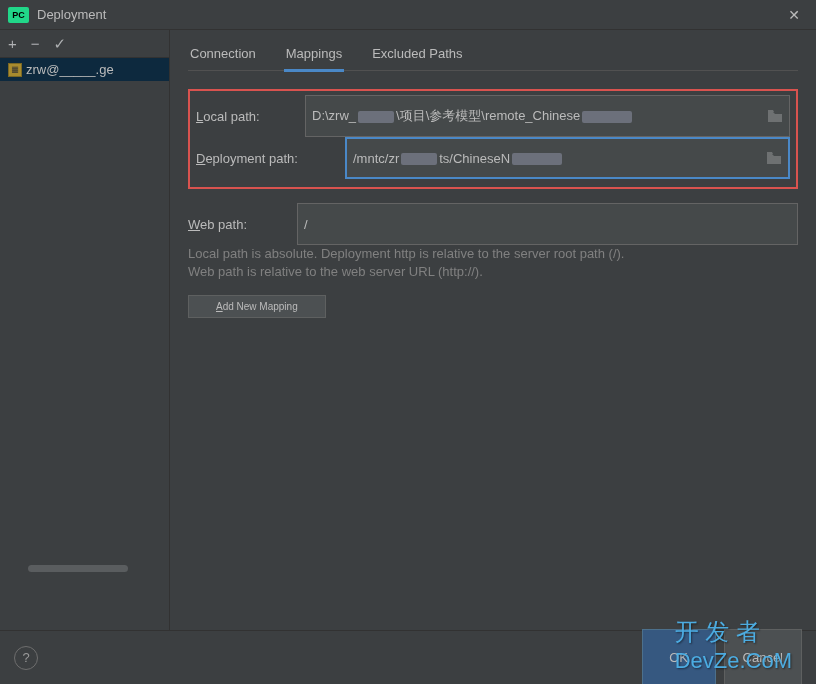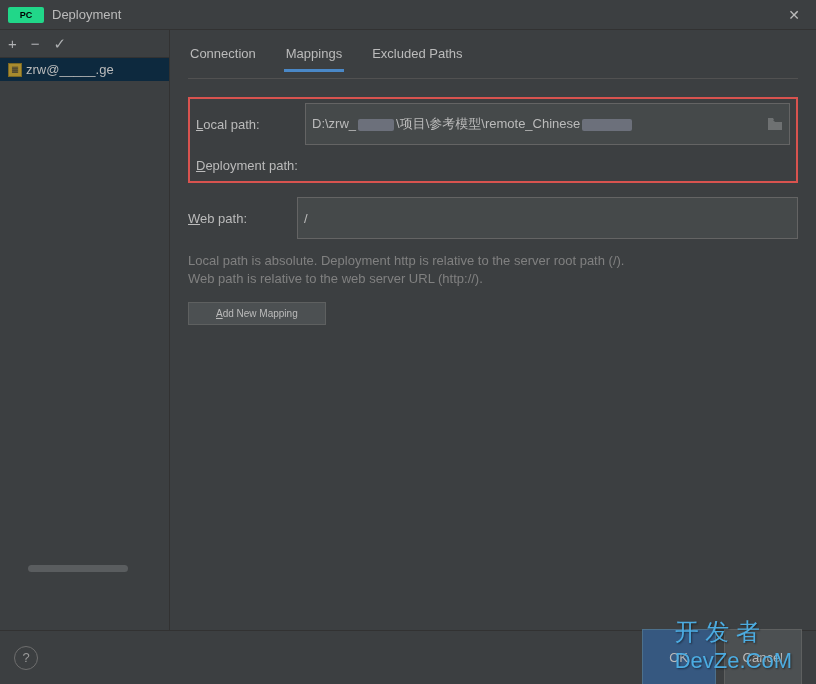--- a/index.html
+++ b/index.html
@@ -1,34 +1,34 @@
 <!DOCTYPE html>
 <html><head>
   <meta charset="utf-8">
   <style>
     * { margin: 0; padding: 0; box-sizing: border-box; }
     body { font-family: "Segoe UI", sans-serif; font-size: 13px; color: #bbbbbb; background: #3c3f41; width: 816px; height: 684px; overflow: hidden; }
     .titlebar { height: 30px; background: #3c3f41; display: flex; align-items: center; padding: 0 8px; border-bottom: 1px solid #323232; }
-    .app-icon { width: 36px; height: 16px; background: #21d789; border-radius: 2px; display: flex; align-items: center; justify-content: center; font-size: 9px; font-weight: bold; color: #000; margin-right: 8px; }
+    .app-icon { width: 21px; height: 16px; background: #21d789; border-radius: 2px; display: flex; align-items: center; justify-content: center; font-size: 9px; font-weight: bold; color: #000; margin-right: 8px; }
     .title-text { flex: 1; color: #bbbbbb; }
     .close-btn { width: 28px; height: 28px; display: flex; align-items: center; justify-content: center; color: #bbb; cursor: pointer; font-size: 14px; }
     .content-wrapper { display: flex; height: 600px; }
     .sidebar { width: 170px; height: 100%; background: #3c3f41; border-right: 1px solid #323232; display: flex; flex-direction: column; }
     .sidebar-toolbar { height: 28px; display: flex; align-items: center; gap: 14px; padding: 0 8px; border-bottom: 1px solid #323232; }
     .tb-icon { color: #afb1b3; cursor: pointer; font-size: 15px; }
     .server-item { display: flex; align-items: center; gap: 4px; padding: 4px 8px; background: #0d293e; color: #bbb; cursor: pointer; }
     .server-badges { width: 14px; height: 14px; background: #a88b2e; border: 1px solid #7a6824; display: inline-flex; align-items: center; justify-content: center; font-size: 8px; color: #333; }
     .scrollbar-h { position: absolute; bottom: 55px; left: 8px; width: 150px; height: 10px; }
     .scrollbar-thumb { position: absolute; left: 20px; top: 0; width: 100px; height: 7px; background: #5a5d5f; border-radius: 4px; }
     .main { flex: 1; padding: 12px 18px; position: relative; height: 100%; }
-    .tabs { display: flex; gap: 26px; border-bottom: 1px solid #515151; padding-bottom: 8px; margin-bottom: 18px; }
+    .tabs { display: flex; gap: 26px; border-bottom: 1px solid #515151; padding-bottom: 0; margin-bottom: 18px; }
     .tab { padding: 4px 2px 8px; color: #bbb; cursor: pointer; }
     .tab.active { border-bottom: 3px solid #4a88c7; margin-bottom: -2px; }
     .red-box { border: 2px solid #d9534f; padding: 4px 6px 8px; margin-bottom: 14px; }
-    .form-row { display: flex; align-items: center; gap: 4px; margin-bottom: 13px; }
+    .form-row { display: flex; align-items: center; gap: 4px; margin-bottom: 0; }
     .form-row:last-child { margin-bottom: 0; gap: 44px; }
     .label { width: 105px; color: #bbb; }
     .label u { text-decoration: underline; }
     .input-wrap { flex: 1; display: flex; align-items: center; background: #45494a; border: 1px solid #646464; height: 42px; padding: 0 6px; }
     .input-wrap.selected-blue { border: 2px solid #4a88c7; background: #45494a; }
     .input-text { flex: 1; color: #bbb; white-space: nowrap; overflow: hidden; }
     .folder-icon { width: 16px; height: 14px; opacity: 0.55; }
     .info-text { color: #808080; line-height: 1.4; margin-bottom: 14px; }
     .add-btn { background: #4c5052; border: 1px solid #5e6060; color: #bbb; padding: 5px 27px; cursor: pointer; font-size: 10px; }
     .add-btn u { text-decoration: underline; }
@@ -80,20 +80,26 @@
         <div class="label"><u>L</u><span>ocal path:</span></div>
         <div class="input-wrap">
           <div class="input-text"><span>D:\zrw_</span><span class="smudge"></span><span>\项目\参考模型\remote_Chinese</span><span class="smudge" style="width:50px;"></span></div>
           <svg class="folder-icon" viewBox="0 0 16 14">
               <path fill="#909294" d="M1 3h5l2 2h7v8H1z M1 3V1h5l1 2"></path>
             </svg>
         </div>
       </div>
       <div class="form-row" style="margin-bottom:0;">
         <div class="label"><u>D</u><span>eployment path:</span></div>
+        <div class="input-wrap selected-blue">
+          <div class="input-text"><span>/mntc/zr</span><span class="smudge"></span><span>ts/ChineseN</span><span class="smudge" style="width:50px;"></span></div>
+          <svg class="folder-icon" viewBox="0 0 16 14">
+              <path fill="#909294" d="M1 3h5l2 2h7v8H1z M1 3V1h5l1 2"></path>
+            </svg>
+        </div>
       </div>
     </div>
 
     <div class="form-row">
       <div class="label"><u>W</u><span>eb path:</span></div>
       <div class="input-wrap">
         <div class="input-text">/</div>
       </div>
     </div>
 

